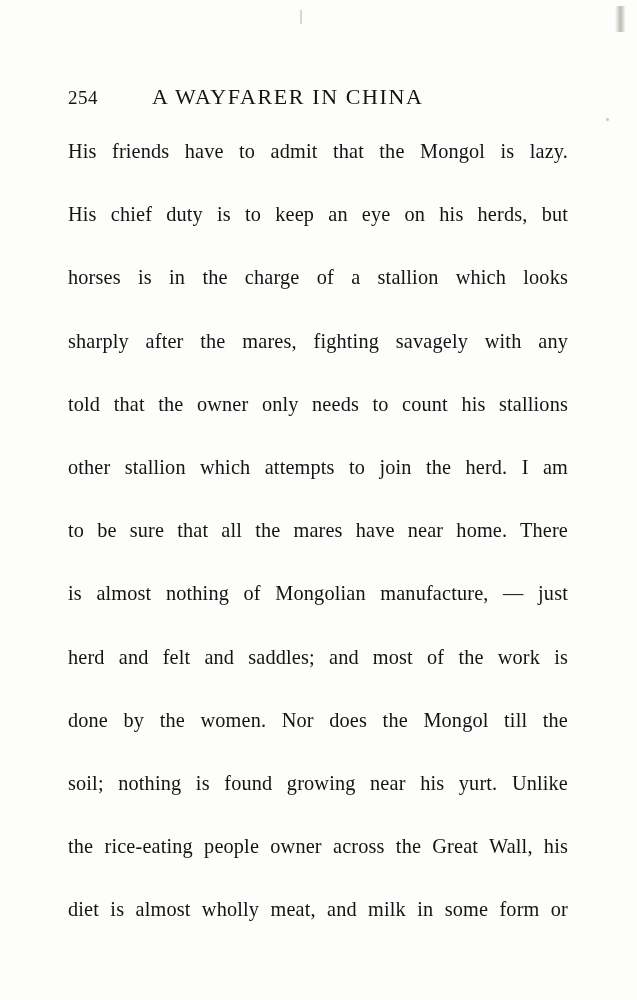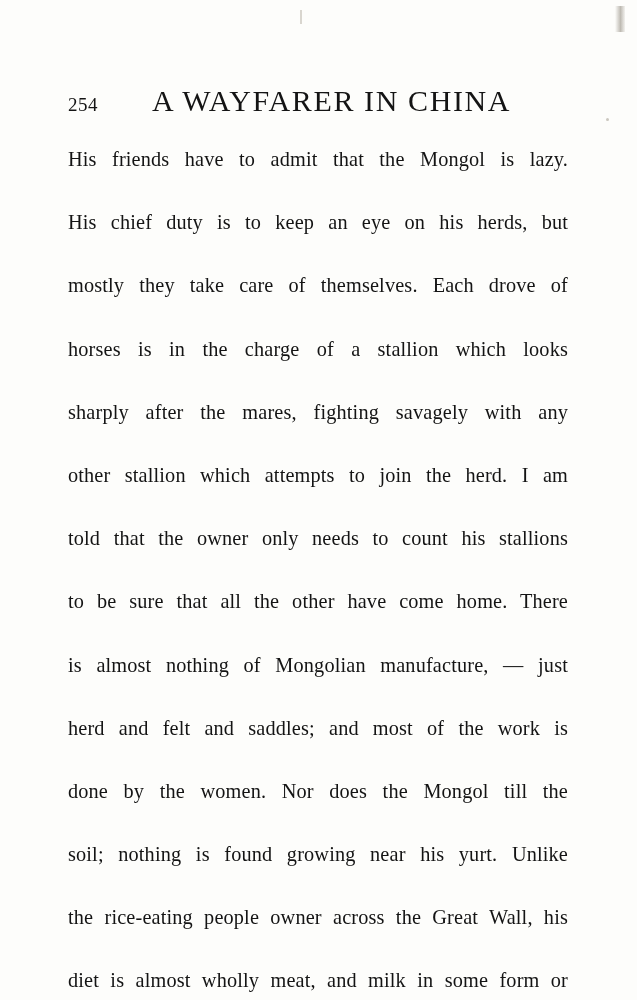--- a/index.html
+++ b/index.html
@@ -60,21 +60,21 @@
     align-items: baseline;
     margin-bottom: 26px;
   }
   .folio {
     font-size: 19px;
     letter-spacing: 0.5px;
     width: 56px;
     flex: none;
   }
   .running-head {
-    font-size: 30px;
+    font-size: 22px;
     letter-spacing: 1.6px;
     flex: 1;
     text-align: left;
     padding-left: 28px;
   }
   p.para {
     margin: 0;
     font-size: 20.3px;
     line-height: 31.6px;
     text-align: justify;
@@ -109,26 +109,25 @@
   <div class="text-block">
 
     <div class="header-line">
       <div class="folio">254</div>
       <div class="running-head">A WAYFARER IN CHINA</div>
     </div>
 
     <p class="para">
       <span class="ln">His friends have to admit that the Mongol is lazy.</span>
       <span class="ln">His chief duty is to keep an eye on his herds, but</span>
-      <span class="ln">mostly they take care of themselves. Each drove of</span>
       <span class="ln">horses is in the charge of a stallion which looks</span>
       <span class="ln">sharply after the mares, fighting savagely with any</span>
+      <span class="ln">told that the owner only needs to count his stallions</span>
       <span class="ln">other stallion which attempts to join the herd. I am</span>
-      <span class="ln">told that the owner only needs to count his stallions</span>
-      <span class="ln">to be sure that all the other have come home. There</span>
+      <span class="ln">to be sure that all the mares have near home. There</span>
       <span class="ln">is almost nothing of Mongolian manufacture, — just</span>
       <span class="ln">herd and felt and saddles; and most of the work is</span>
       <span class="ln">done by the women. Nor does the Mongol till the</span>
       <span class="ln">soil; nothing is found growing near his yurt. Unlike</span>
       <span class="ln">the rice-eating people owner across the Great Wall, his</span>
       <span class="ln">diet is almost wholly meat, and milk in some form or</span>
 
     </p>
 
   </div>

